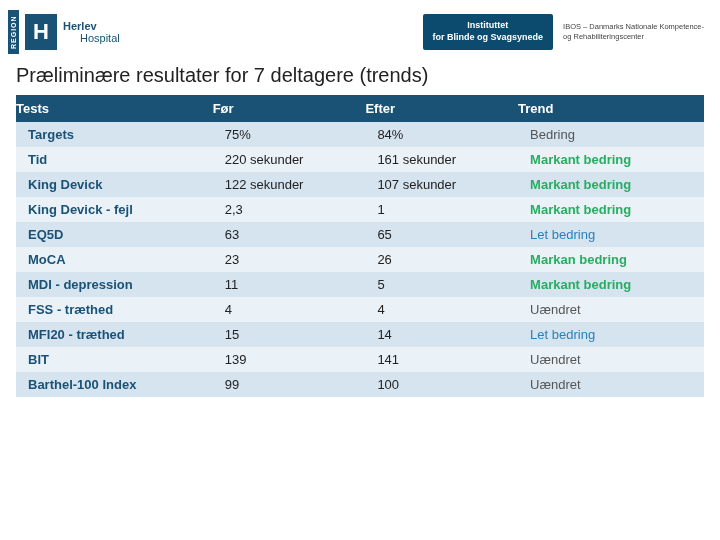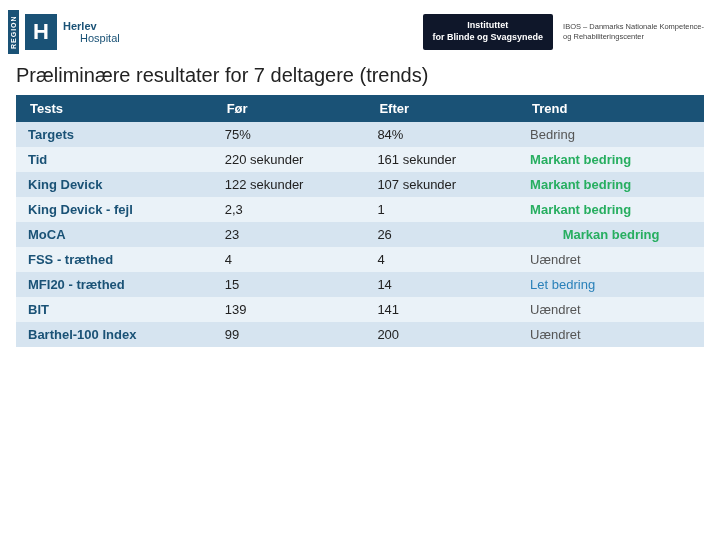--- a/index.html
+++ b/index.html
@@ -72,21 +72,21 @@
       padding-left: 17px;
     }
 
     .logo-right {
       display: flex;
       align-items: center;
       gap: 10px;
     }
 
     .instituttet-box {
-      background: #0f172a;
+      background: #0c4a6e;
       color: #fff;
       font-size: 9px;
       font-weight: bold;
       padding: 6px 10px;
       text-align: center;
       border-radius: 2px;
       line-height: 1.3;
     }
 
     .ibos-text {
@@ -115,21 +115,21 @@
       border-collapse: collapse;
       font-size: 13px;
     }
 
     thead tr {
       background: #1a5276;
       color: #fff;
     }
 
     thead th {
-      padding: 6px 14px;
+      padding: 6px 0;
       text-align: left;
       font-weight: bold;
     }
 
     tbody tr:nth-child(odd) {
       background: #d6e4f0;
     }
 
     tbody tr:nth-child(even) {
       background: #eaf2f8;
@@ -150,21 +150,20 @@
       font-weight: bold;
     }
 
     .trend-let {
       color: #2980b9;
     }
 
     .trend-markan-bedring {
       color: #27ae60;
       font-weight: bold;
-      text-align: center;
     }
 
     .trend-uaendret {
       color: #555;
     }
 
     .trend-bedring {
       color: #555;
     }
   </style>
@@ -223,44 +222,56 @@
           <td>107 sekunder</td>
           <td class="trend-markant">Markant bedring</td>
         </tr>
         <tr>
           <td>King Devick - fejl</td>
           <td>2,3</td>
           <td>1</td>
           <td class="trend-markant">Markant bedring</td>
         </tr>
         <tr>
+          <td>EQ5D</td>
+          <td>63</td>
+          <td>65</td>
+          <td class="trend-let">Let bedring</td>
+        </tr>
+        <tr>
           <td>MoCA</td>
           <td>23</td>
           <td>26</td>
           <td class="trend-markan-bedring">Markan bedring</td>
         </tr>
         <tr>
+          <td>MDI - depression</td>
+          <td>11</td>
+          <td>5</td>
+          <td class="trend-markant">Markant bedring</td>
+        </tr>
+        <tr>
           <td>FSS - træthed</td>
           <td>4</td>
           <td>4</td>
           <td class="trend-uaendret">Uændret</td>
         </tr>
         <tr>
           <td>MFI20 - træthed</td>
           <td>15</td>
           <td>14</td>
           <td class="trend-let">Let bedring</td>
         </tr>
         <tr>
           <td>BIT</td>
           <td>139</td>
           <td>141</td>
           <td class="trend-uaendret">Uændret</td>
         </tr>
         <tr>
           <td>Barthel-100 Index</td>
           <td>99</td>
-          <td>200</td>
+          <td>100</td>
           <td class="trend-uaendret">Uændret</td>
         </tr>
       </tbody>
   </table>
 </div>
 
 </body></html>

